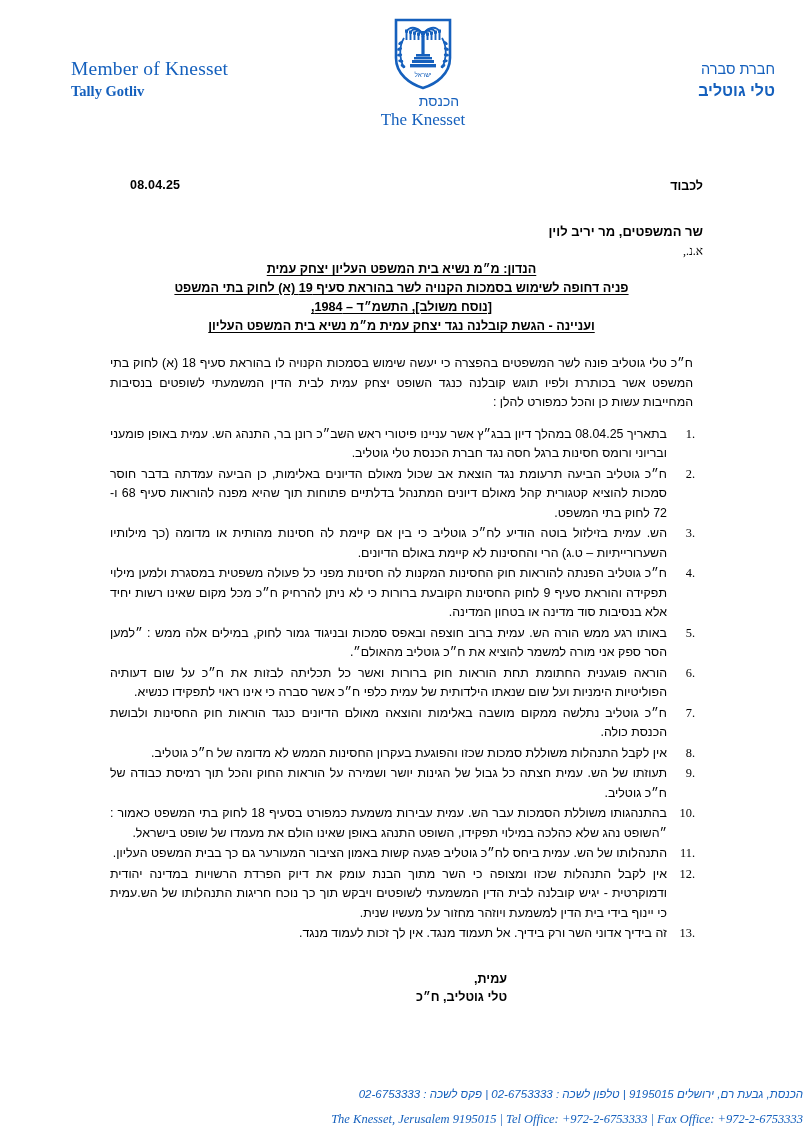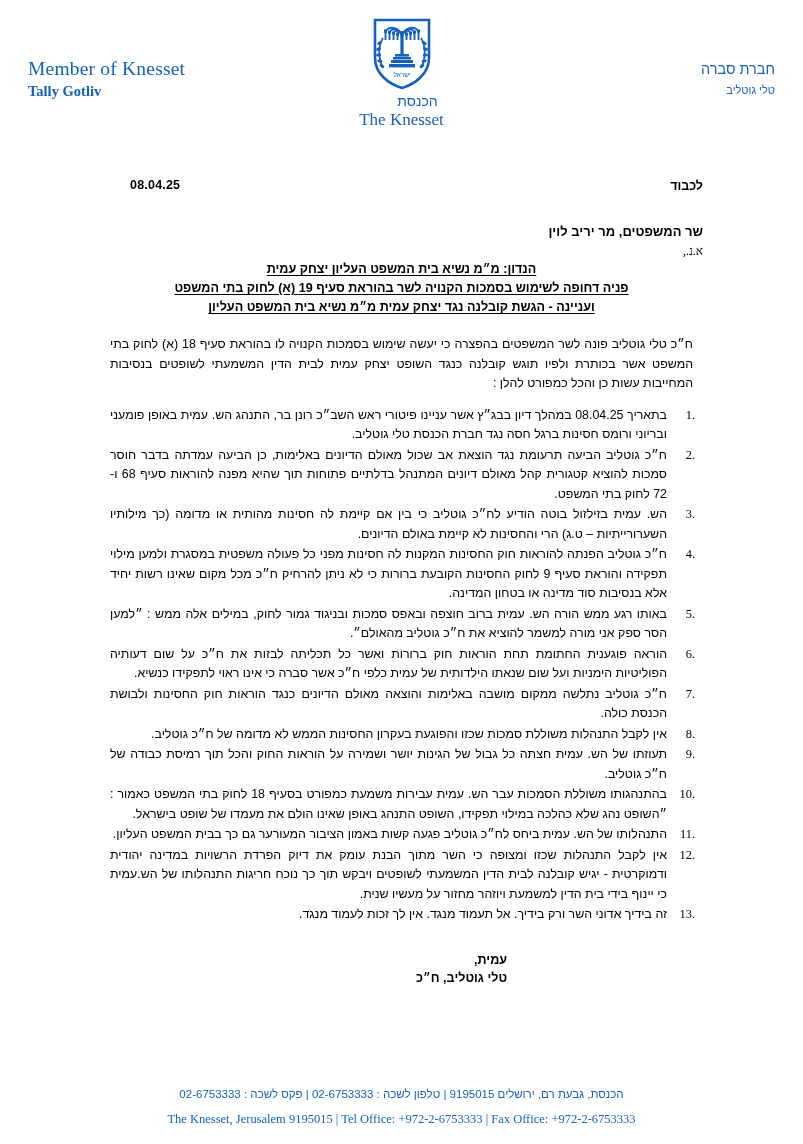--- a/index.html
+++ b/index.html
@@ -22,20 +22,21 @@
     width: 803px;
     height: 1144px;
     box-sizing: border-box;
   }
 
   
   .letterhead {
     position: relative;
     height: 150px;
     padding: 0 28px;
+    margin-left: 43px;
   }
   .lh-left {
     position: absolute;
     left: 28px;
     top: 58px;
     text-align: left;
     direction: ltr;
     color: #1560bd;
     font-family: "Liberation Serif", "DejaVu Serif", serif;
   }
@@ -57,22 +58,22 @@
     text-align: right;
     direction: rtl;
     color: #1560bd;
     font-family: "Liberation Sans", "DejaVu Sans", sans-serif;
   }
   .lh-right .line1 {
     font-size: 14.5px;
     line-height: 19px;
   }
   .lh-right .line2 {
-    font-size: 11px;
-    font-weight: normal;
+    font-size: 16px;
+    font-weight: bold;
     line-height: 19px;
     margin-top: 2px;
   }
   .lh-center {
     position: absolute;
     left: 0;
     right: 0;
     top: 16px;
     text-align: center;
   }
@@ -210,22 +211,23 @@
     font-weight: bold;
     line-height: 18px;
   }
 
   
   .footer {
     position: absolute;
     left: 0;
     right: 0;
     bottom: 16px;
-    text-align: center;
-    color: #1560bd;
+    text-align: right;
+    color: #1560bd;
+    font-style: italic;
   }
   .footer .f-heb {
     direction: rtl;
     font-size: 11.5px;
     line-height: 17px;
     font-family: "Liberation Sans", "DejaVu Sans", sans-serif;
   }
   .footer .f-eng {
     direction: ltr;
     font-size: 12.5px;
@@ -311,20 +313,21 @@
     <div class="addr">
       <div class="to">לכבוד</div>
       <div class="recipient">שר המשפטים, מר יריב לוין</div>
       <div class="salut">א.נ.,</div>
     </div>
   </div>
 
   <div class="subject">
     <div class="sline">הנדון: מ״מ נשיא בית המשפט העליון יצחק עמית</div>
     <div class="sline">פניה דחופה לשימוש בסמכות הקנויה לשר בהוראת סעיף 19 (א) לחוק בתי המשפט</div>
+    <div class="sline">[נוסח משולב], התשמ״ד – 1984,</div>
     <div class="sline">ועניינה - הגשת קובלנה נגד יצחק עמית מ״מ נשיא בית המשפט העליון</div>
   </div>
 
   <div class="body-wrap">
     <p class="intro">ח״כ טלי גוטליב פונה לשר המשפטים בהפצרה כי יעשה שימוש בסמכות הקנויה לו בהוראת סעיף 18 (א) לחוק בתי המשפט אשר בכותרת ולפיו תוגש קובלנה כנגד השופט יצחק עמית לבית הדין המשמעתי לשופטים בנסיבות המחייבות עשות כן והכל כמפורט להלן :</p>
 
     <ol class="claims">
       <li>בתאריך 08.04.25 במהלך דיון בבג״ץ אשר עניינו פיטורי ראש השב״כ רונן בר, התנהג הש. עמית באופן פומעני ובריוני ורומס חסינות ברגל חסה נגד חברת הכנסת טלי גוטליב.</li>
       <li>ח״כ גוטליב הביעה תרעומת נגד הוצאת אב שכול מאולם הדיונים באלימות, כן הביעה עמדתה בדבר חוסר סמכות להוציא קטגורית קהל מאולם דיונים המתנהל בדלתיים פתוחות תוך שהיא מפנה להוראות סעיף 68 ו- 72 לחוק בתי המשפט.</li>
       <li>הש. עמית בזילזול בוטה הודיע לח״כ גוטליב כי בין אם קיימת לה חסינות מהותית או מדומה (כך מילותיו השערורייתיות – ט.ג) הרי והחסינות לא קיימת באולם הדיונים.</li>

